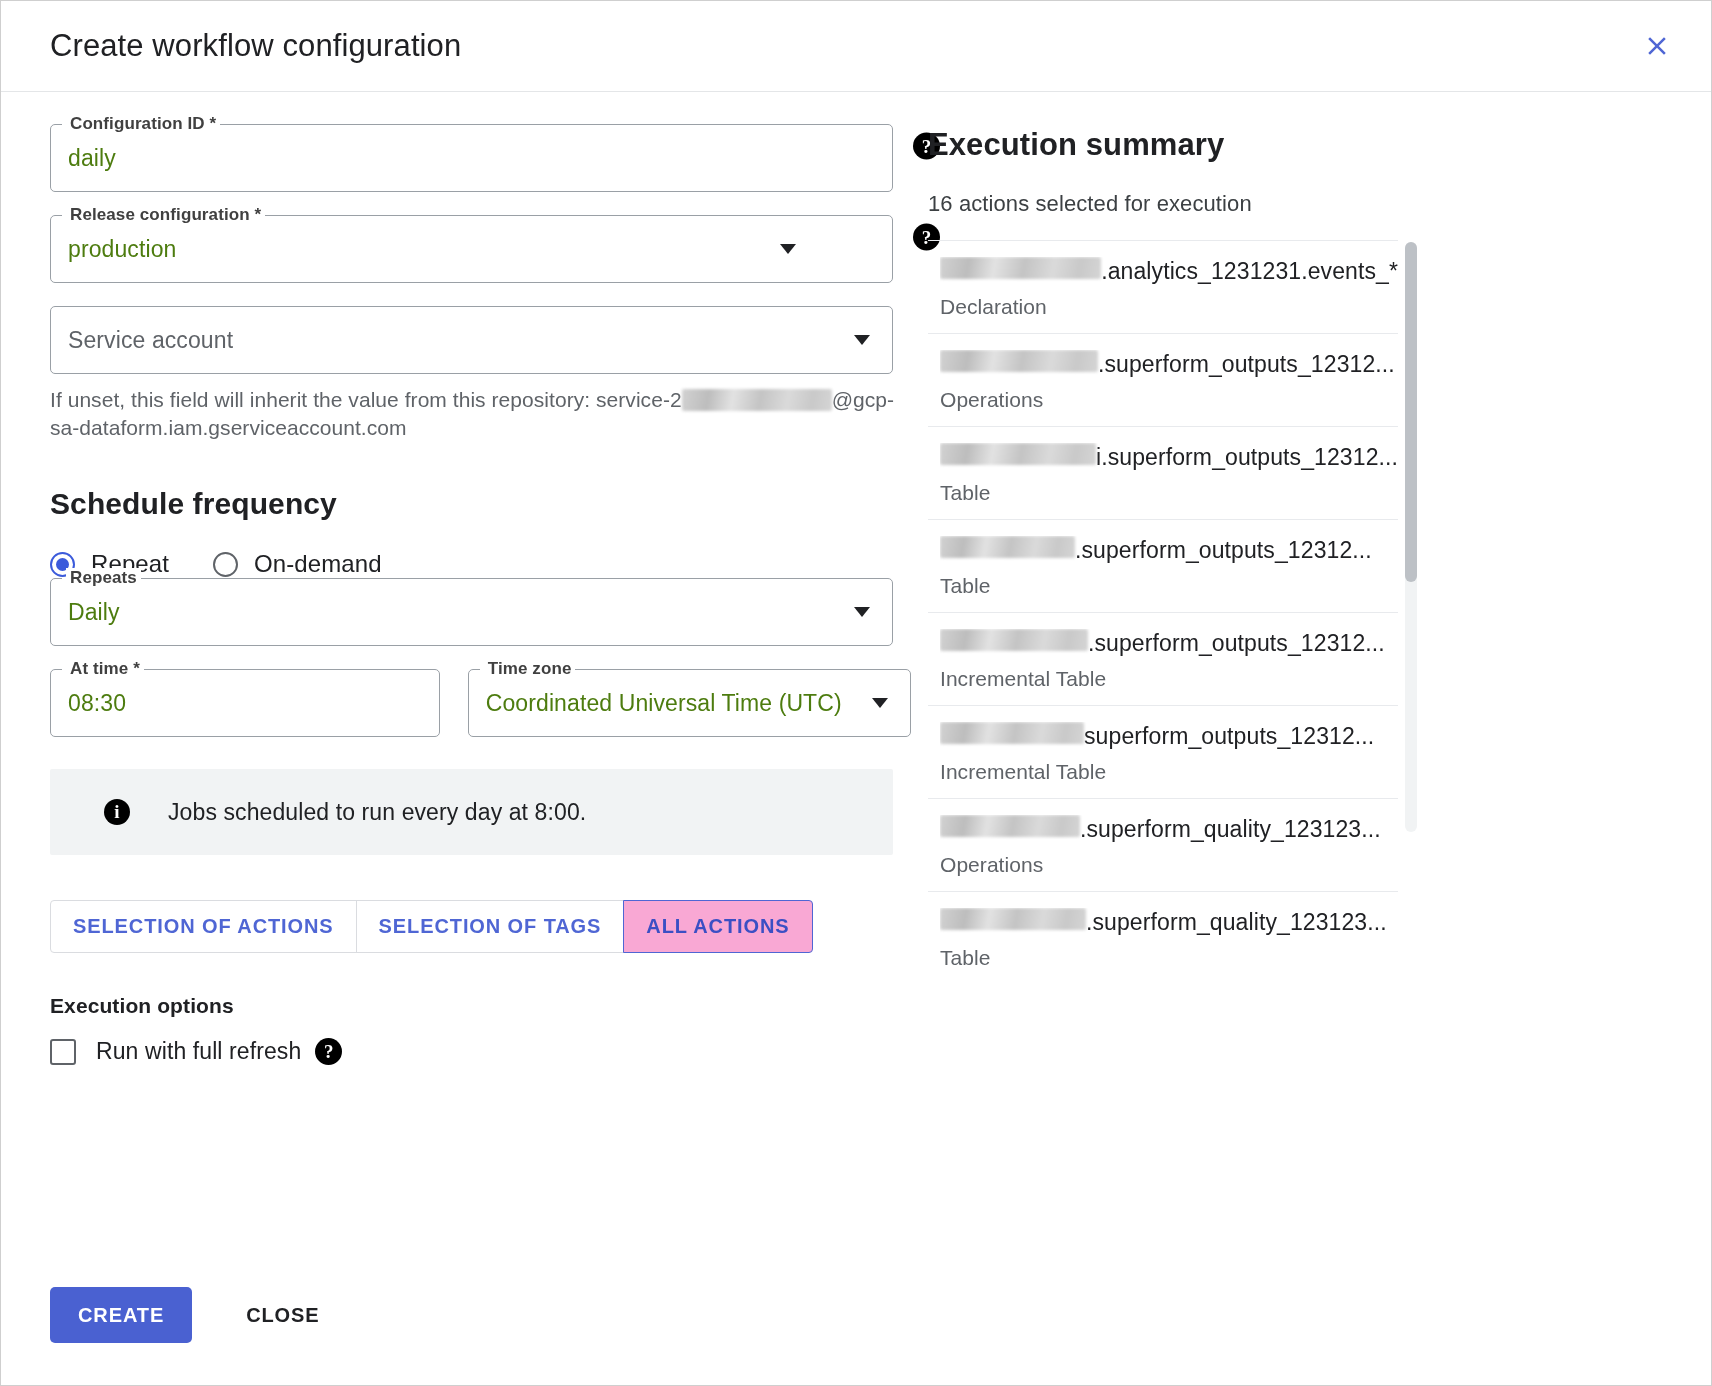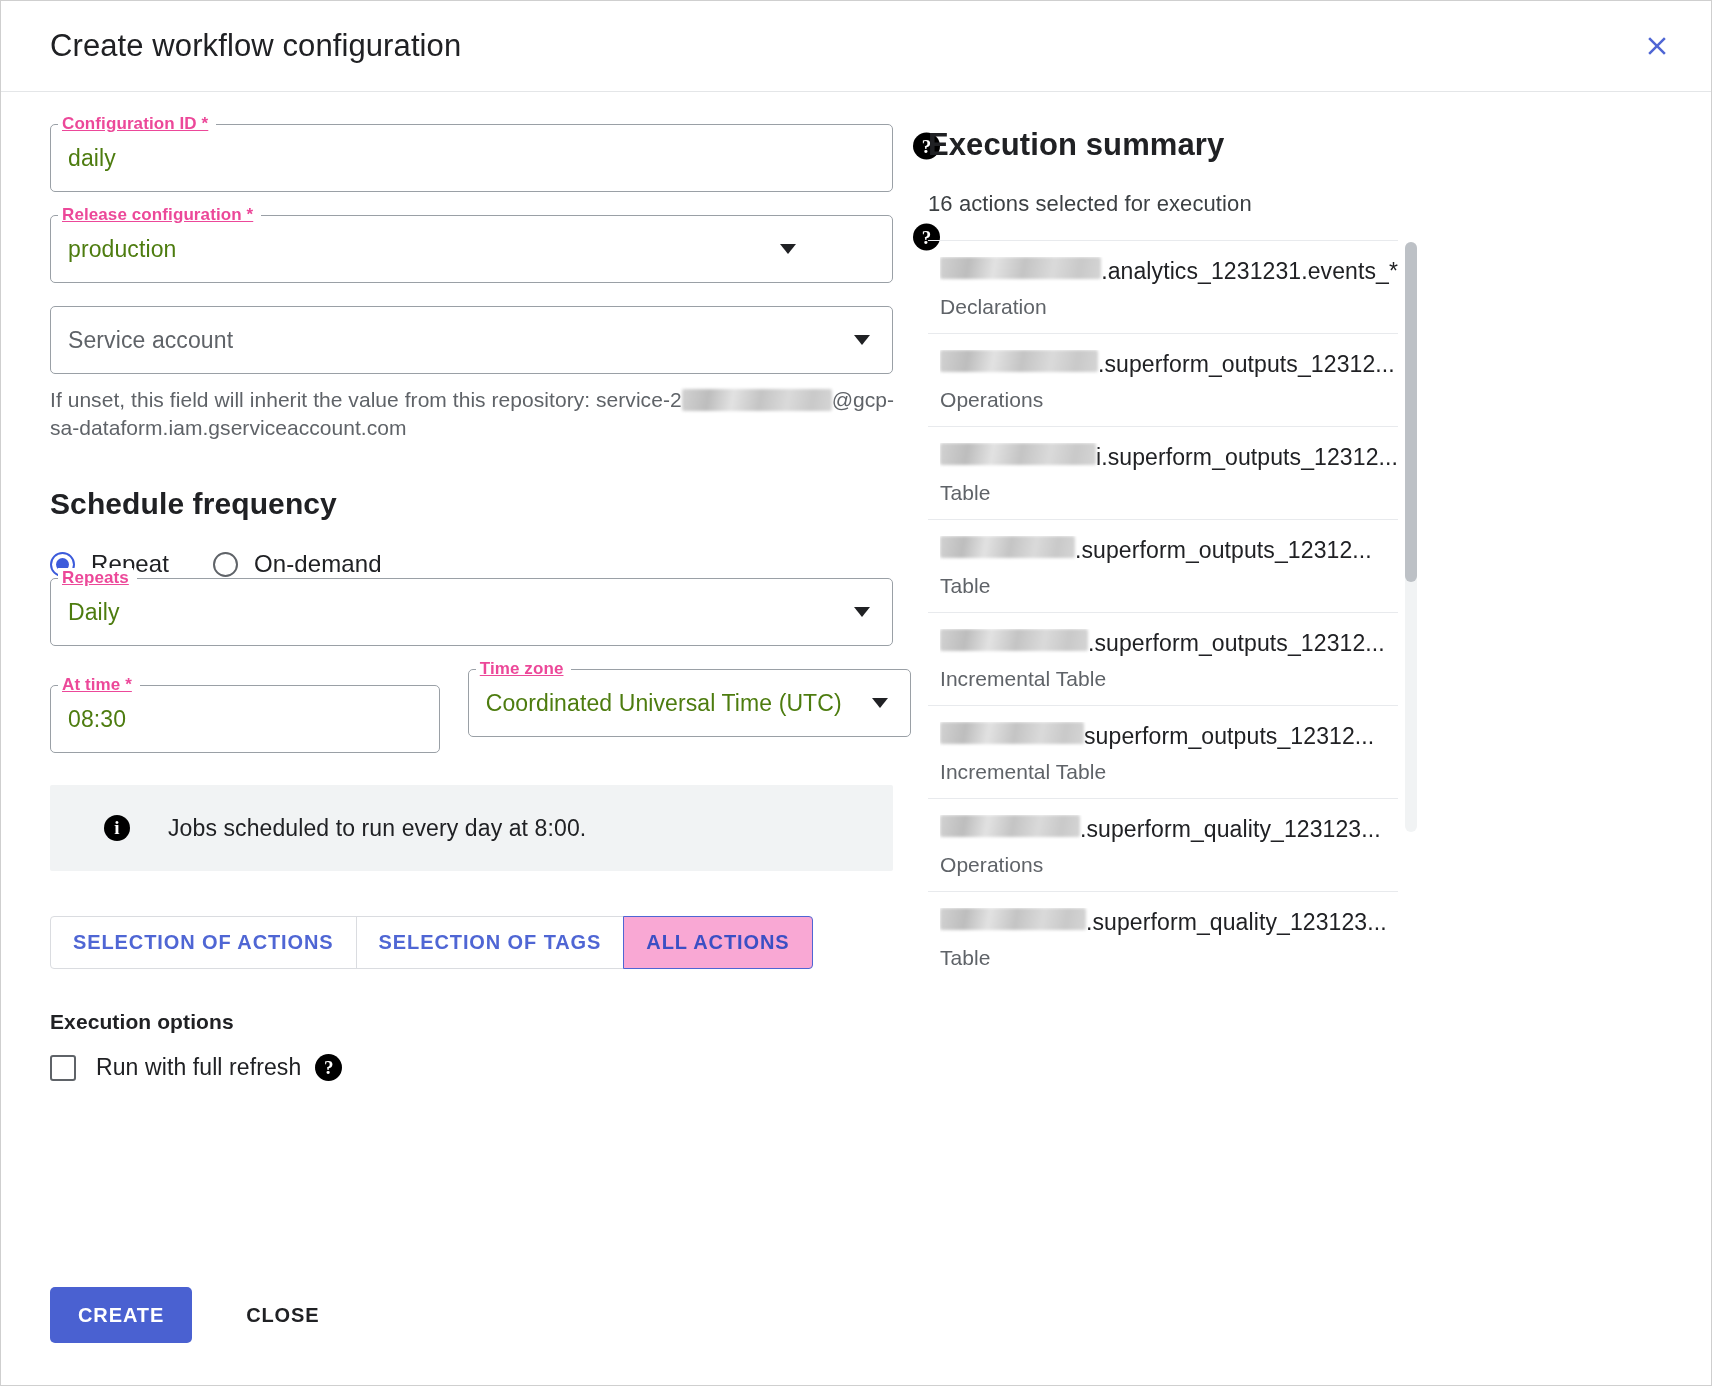--- a/index.html
+++ b/index.html
@@ -77,30 +77,29 @@
     position: absolute;
     top: -1px;
     left: 11px;
     height: 1px;
     background: #fff;
     z-index: 1;
   }
   .field-label {
     position: absolute;
     top: -11px;
-    left: 7px;
+    left: 15px;
     padding: 0 4px;
     background: #fff;
     font-size: 17px;
     font-weight: bold;
-    color: #ec4899;
+    color: #404040;
     z-index: 2;
     letter-spacing: 0.1px;
     white-space: nowrap;
-    text-decoration: underline;
   }
   .field-value {
     font-size: 23px;
     color: #4d7c0f;
     padding-left: 17px;
     letter-spacing: 0.1px;
   }
   .field-value.placeholder { color: #5f6368; }
   .field .caret {
     position: absolute;
@@ -184,21 +183,21 @@
     border-radius: 50%;
     background: #3c5bdb;
   }
   .radio-label {
     font-size: 24px;
     color: #202124;
     letter-spacing: 0.1px;
   }
 
   .field-pair { display: flex; gap: 28px; }
-  .field.small { width: 408px; margin-top: 16px; }
+  .field.small { width: 408px; }
   .field.med { width: 464px; text-align: right; }
 
   
   .info-banner {
     margin-top: 32px;
     width: 843px;
     height: 86px;
     background: #f1f3f4;
     display: flex;
     align-items: center;

